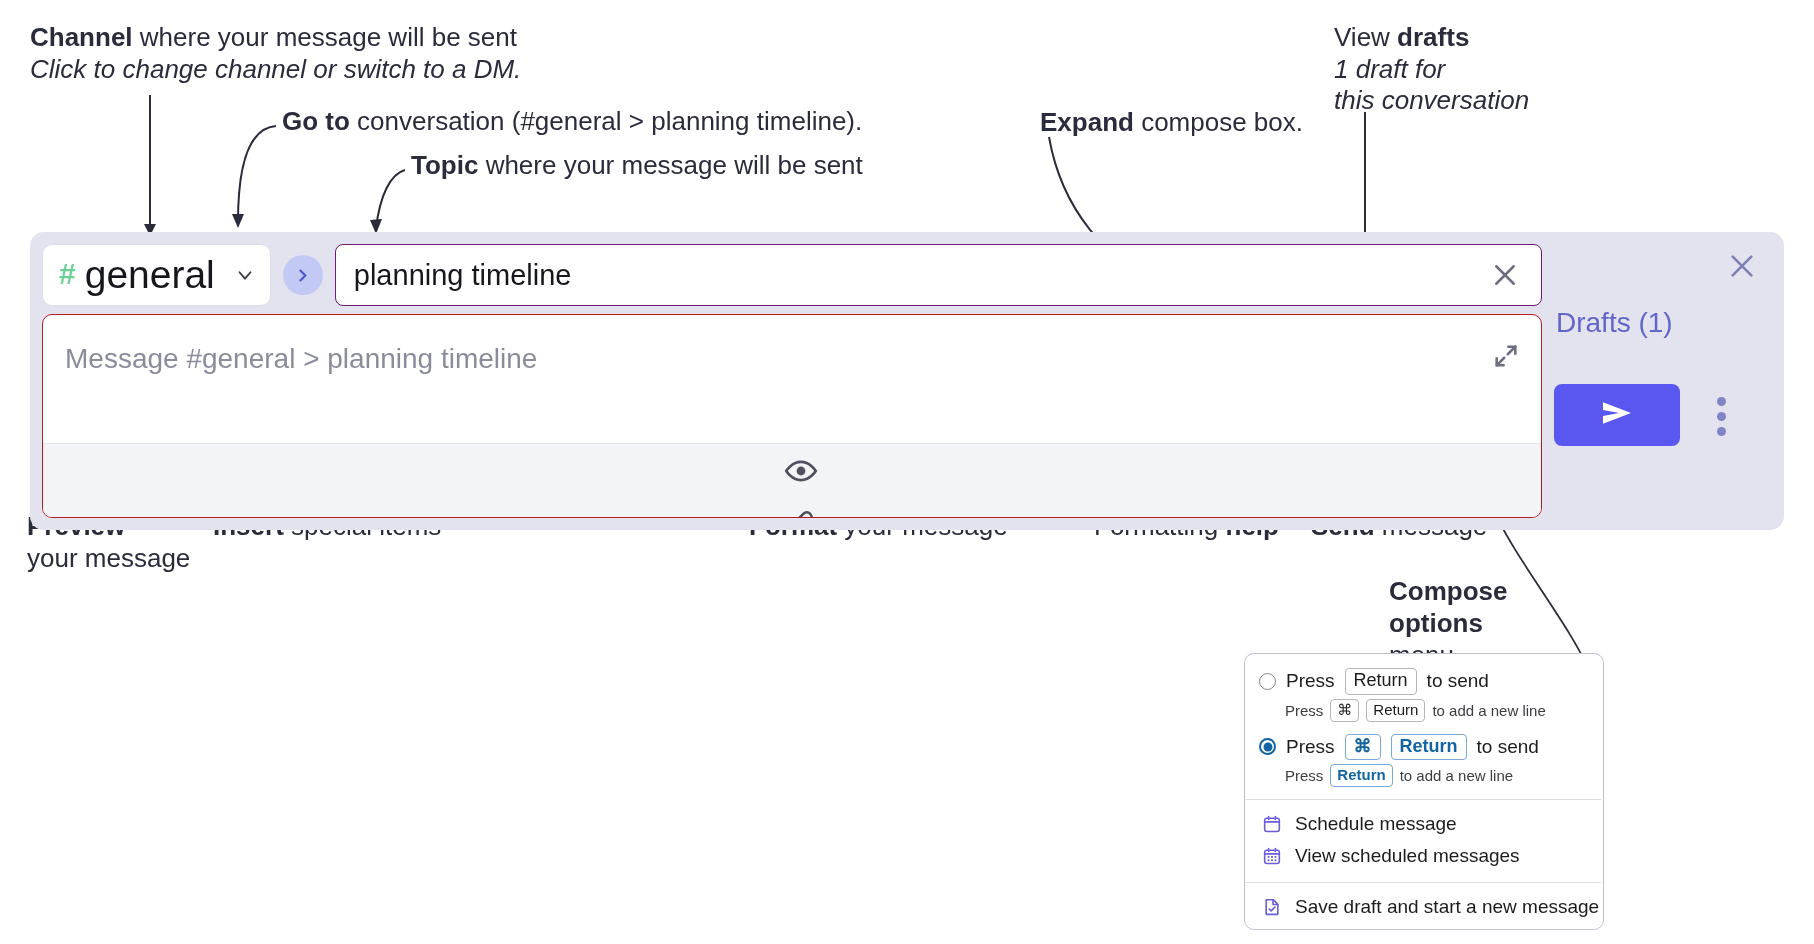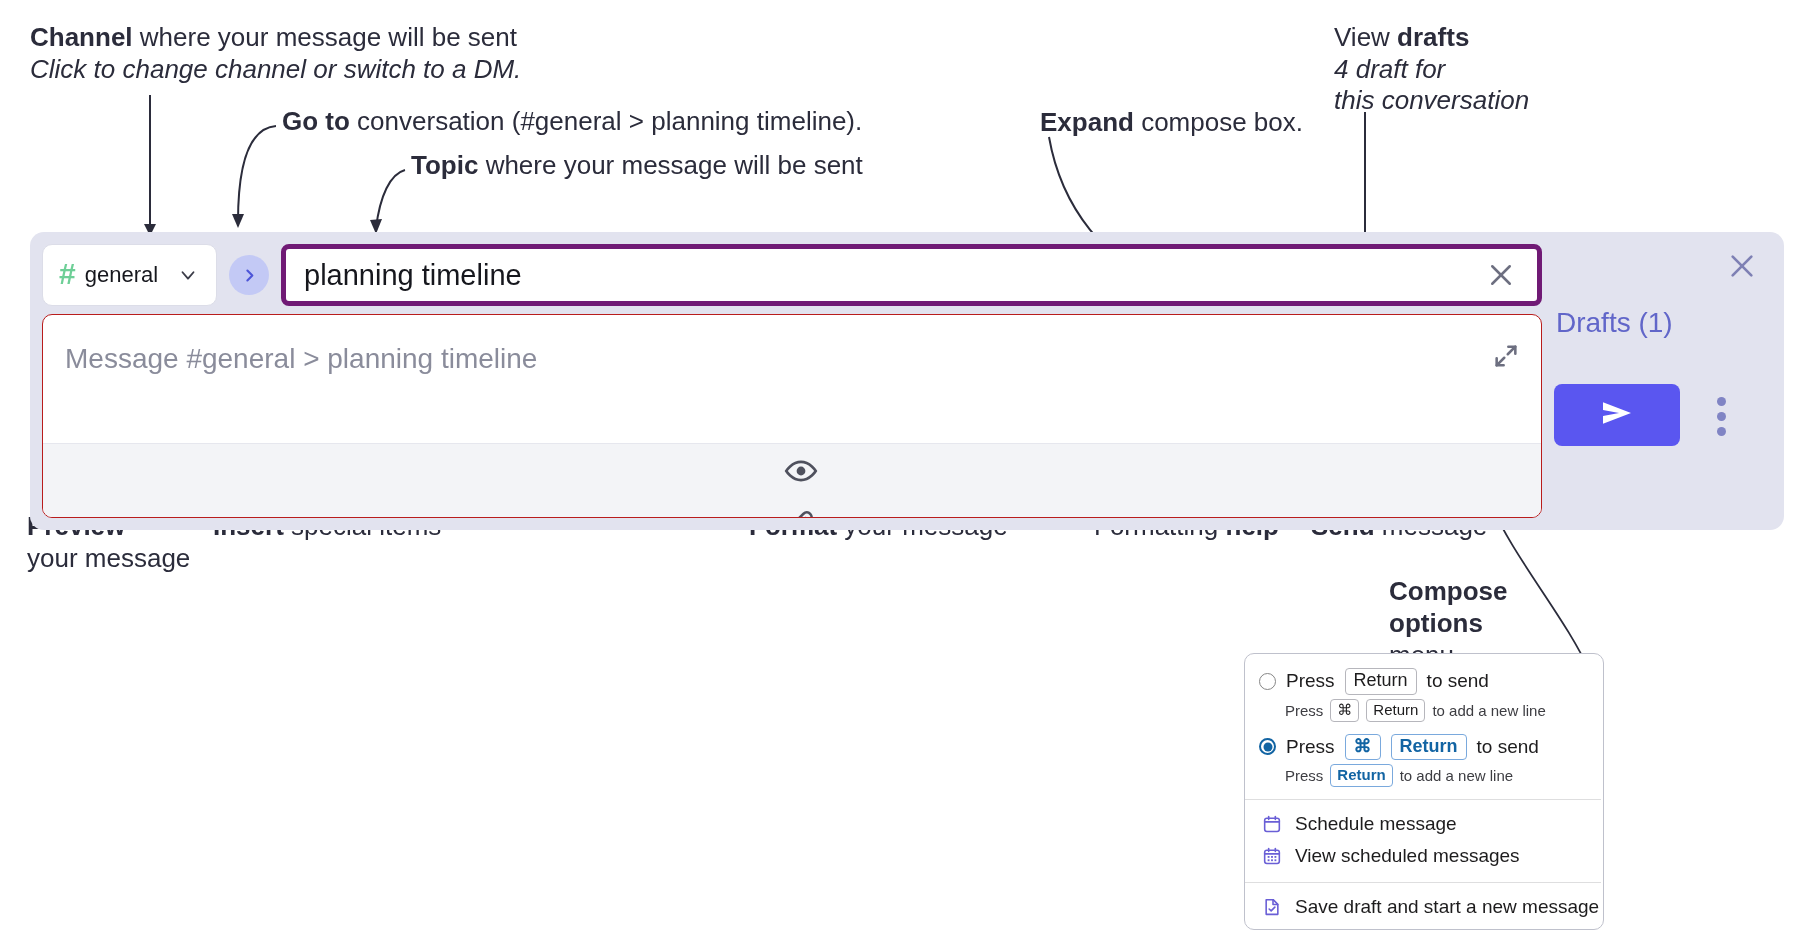--- a/index.html
+++ b/index.html
@@ -49,33 +49,33 @@
     border:1px solid #dcdde8;
     border-radius:10px;
     display:flex; align-items:center;
     padding:0 14px 0 16px;
     gap:9px;
   }
   .hash {
     color:#6ecf97; font-size:30px; font-weight:700; line-height:1;
     transform:translateY(-1px);
   }
-  .channel-name { font-size:22px; color:#16171d; }
+  .channel-name { font-size:39px; color:#16171d; }
   .chev { margin-left:10px; display:flex; }
   .goto-btn {
     width:40px; height:40px; margin:0 12px;
     border-radius:50%;
     background:#c3c9f5;
     display:flex; align-items:center; justify-content:center;
     flex:0 0 auto;
   }
   .topic-field {
     flex:1 1 auto; height:62px;
     background:#ffffff;
-    border:5px solid #701a75;
+    border:1px solid #701a75;
     border-radius:8px;
     display:flex; align-items:center;
     padding:0 14px 0 18px;
   }
   .topic-value { font-size:29px; color:#16171d; flex:1 1 auto; }
   .topic-clear { width:44px; height:44px; display:flex; align-items:center; justify-content:center; }
 
   .editor-card {
     position:absolute; left:0; top:70px;
     width:100%; height:204px;
@@ -218,21 +218,21 @@
 <div class="anno" style="left:411px; top:150px;">
   <b>Topic</b><span> where your message will be sent</span>
 </div>
 
 <div class="anno" style="left:1040px; top:107px;">
   <b>Expand</b><span> compose box.</span>
 </div>
 
 <div class="anno" style="left:1334px; top:22px;">
   <div><span>View </span><b>drafts</b></div>
-  <div><i>4 draft for</i></div>
+  <div><i>1 draft for</i></div>
   <div><i>this conversation</i></div>
 </div>
 
 <div class="anno" style="left:27px; top:511px;">
   <div><b>Preview</b></div>
   <div><span>your message</span></div>
 </div>
 
 <div class="anno" style="left:213px; top:511px;">
   <b>Insert</b><span> special items</span>

